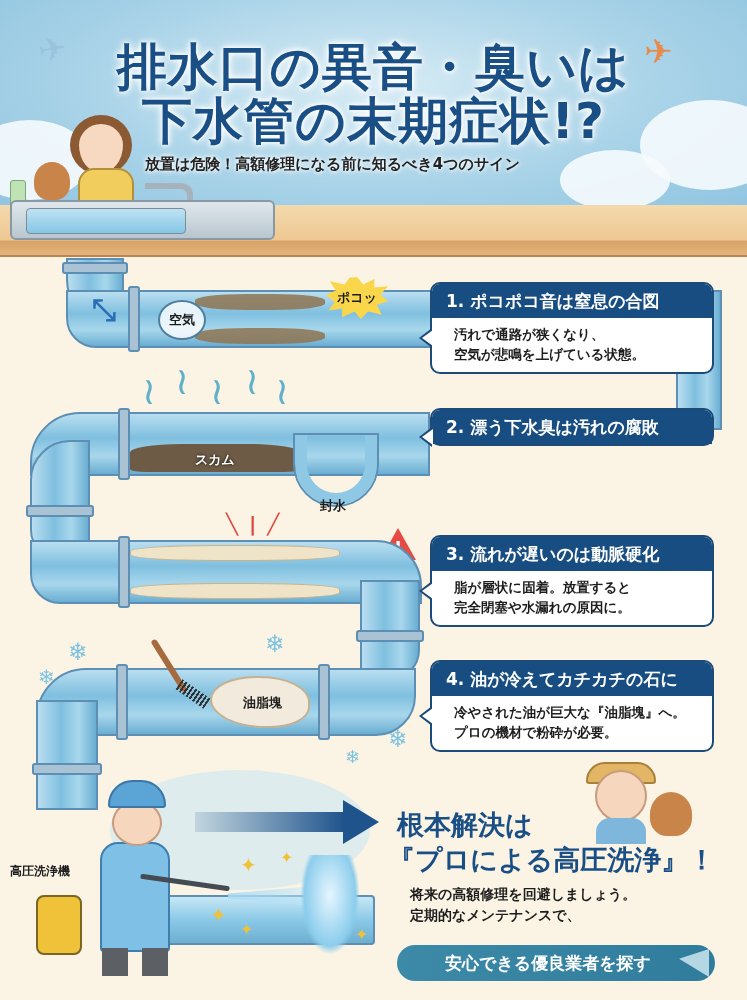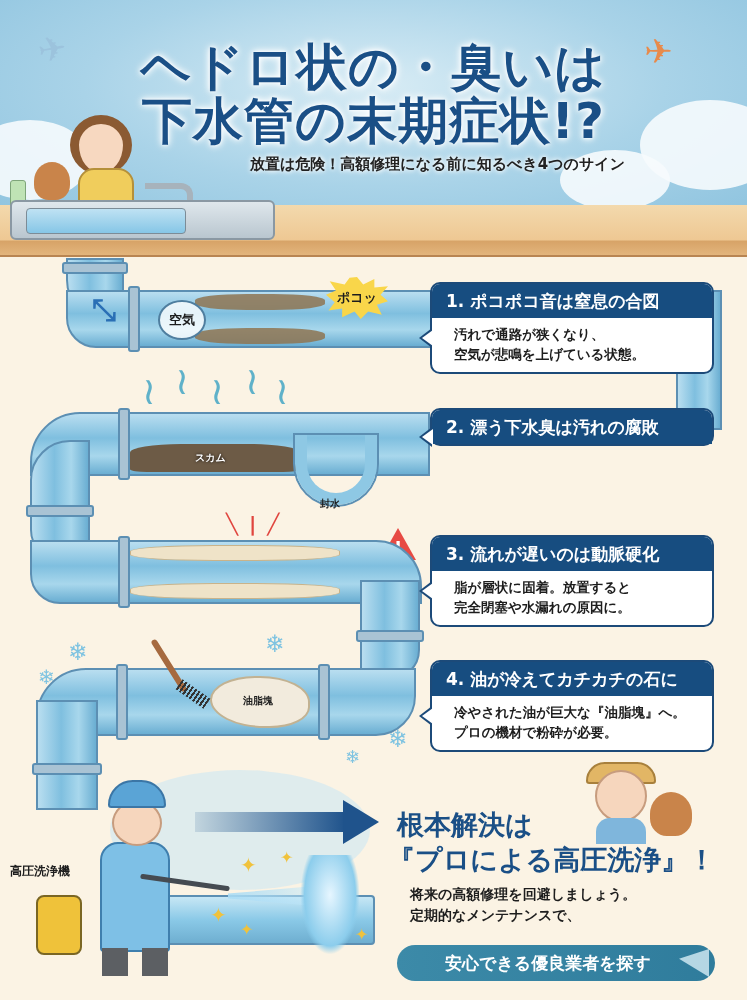--- a/index.html
+++ b/index.html
@@ -16,21 +16,21 @@
   }
   .cloud { position: absolute; background: #f6fbfd; border-radius: 50%; opacity: .9; }
   .title {
     position: absolute; left: 0; width: 747px; text-align: center;
     color: #1a4f86; font-weight: bold; letter-spacing: 1px;
     text-shadow: 0 0 6px #fff, 0 0 10px #fff, 0 0 3px #fff;
   }
   .title.l1 { top: 38px; font-size: 50px; line-height: 58px; }
   .title.l2 { top: 92px; font-size: 50px; line-height: 58px; }
   .subtitle {
-    position: absolute; top: 155px; left: 145px; width: 480px; text-align: right;
+    position: absolute; top: 155px; left: 145px; width: 480px; text-align: left;
     font-size: 15px; font-weight: bold; color: #222;
     text-shadow: 0 0 4px #fff, 0 0 6px #fff;
   }
   .counter {
     position: absolute; left: 0; top: 205px; width: 747px; height: 52px;
     background: linear-gradient(#f3d9ad, #eec893 70%, #d7a367 72%, #e3b57c 100%);
     border-bottom: 2px solid #b98552;
   }
   .sink {
     position: absolute; left: 10px; top: 200px; width: 265px; height: 40px;
@@ -56,21 +56,21 @@
 
   
   .pipe { position: absolute; background: linear-gradient(#b9def0, #7fbfdf 40%, #a8d7ec 70%, #6aaed2);
     border: 2px solid #5c8fb3; }
   .pipe.v { background: linear-gradient(90deg, #b9def0, #7fbfdf 40%, #a8d7ec 70%, #6aaed2); }
   .joint { position: absolute; background: #a9c3d4; border: 2px solid #5c8fb3; border-radius: 3px; }
   .sludge { position: absolute; background: #8e7451; border-radius: 40%; opacity: .85; }
   .scum { position: absolute; background: #6d5b46; border-radius: 30% 30% 10% 10%; }
   .fat { position: absolute; background: #efe3c8; border: 1px solid #c9b38a; border-radius: 40%; }
   .fatball { position: absolute; background: #f2ebdd; border: 2px solid #c2b292; border-radius: 45% 50% 40% 55%; }
-  .pipe-label { position: absolute; font-size: 10px; font-weight: bold; }
+  .pipe-label { position: absolute; font-size: 13px; font-weight: bold; }
   .bubble-label {
     position: absolute; background: rgba(255,255,255,.8); border: 2px solid #4f7e9f;
     border-radius: 50%; width: 48px; height: 40px; display: flex; align-items: center; justify-content: center;
     font-size: 13px; font-weight: bold;
   }
   .burst {
     position: absolute; left: 326px; top: 277px; width: 62px; height: 42px;
     background: #f9d64a; display: flex; align-items: center; justify-content: center;
     font-size: 13px; font-weight: bold;
     clip-path: polygon(50% 0,60% 18%,78% 5%,78% 25%,100% 22%,88% 42%,100% 58%,82% 66%,90% 90%,68% 82%,56% 100%,46% 82%,26% 96%,26% 75%,4% 80%,14% 60%,0 42%,16% 32%,6% 10%,30% 18%,38% 2%);
@@ -152,21 +152,21 @@
 </head>
 <body>
 
 <div class="sky"></div>
 <div class="cloud" style="left:-30px;top:120px;width:120px;height:80px;"></div>
 <div class="cloud" style="left:640px;top:100px;width:140px;height:90px;"></div>
 <div class="cloud" style="left:560px;top:150px;width:110px;height:60px;"></div>
 <div class="plane" style="left:38px;top:32px;color:#9cc3dd;transform:rotate(-10deg);">✈</div>
 <div class="plane" style="left:644px;top:34px;color:#e88a4a;">✈</div>
 
-<h1 class="title l1">ヘドロ状の・臭いは</h1>
+<h1 class="title l1">排水口の異音・臭いは</h1>
 <h1 class="title l2">下水管の末期症状!?</h1>
 <div class="subtitle">放置は危険！高額修理になる前に知るべき4つのサイン</div>
 
 <div class="girl-head"></div>
 <div class="girl-body"></div>
 <div class="dog"></div>
 <div class="counter"></div>
 <div class="bottle"></div>
 <div class="faucet"></div>
 <div class="sink">

